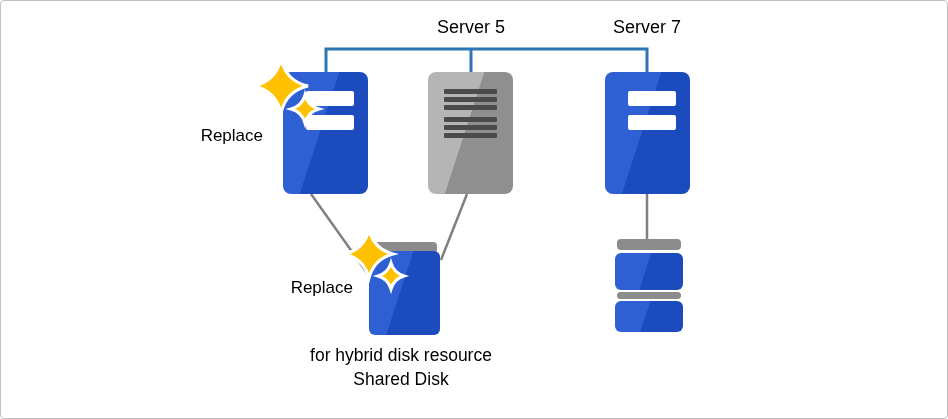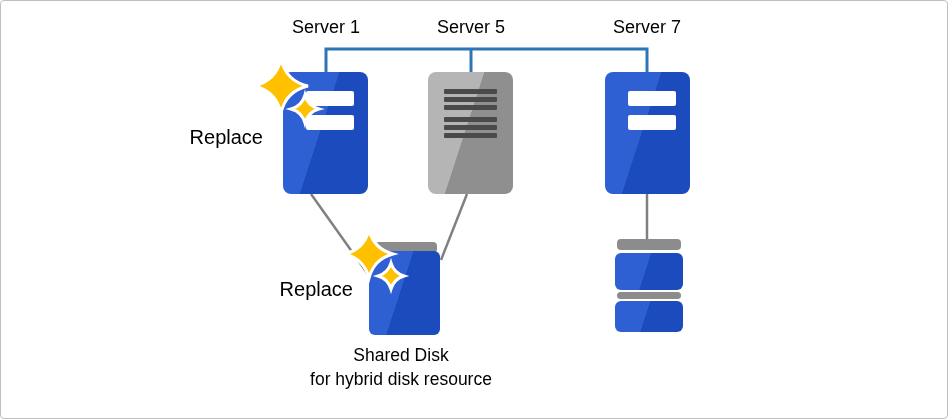--- a/index.html
+++ b/index.html
@@ -12,21 +12,21 @@
     border-radius:4px;
     font-family:"Liberation Sans",sans-serif;
     color:var(--text,#000000);
     overflow:hidden;
   }
   .layer{position:absolute;left:0;top:0;width:948px;height:419px;pointer-events:none;}
   .layer.lines{z-index:1;}
   .layer.sparkles{z-index:3;}
 
   .lbl{position:absolute;font-size:18px;text-align:center;z-index:4;white-space:nowrap;}
-  .replace{font-size:20px;text-align:right;}
+  .replace{font-size:17px;text-align:right;}
 
   .server{position:absolute;width:85px;height:122px;border-radius:8px;z-index:2;}
   .server.blue{background:linear-gradient(108deg,var(--server-blue-light,#2e5fd3) 45%,var(--server-blue,#1c4bbe) 45.5%);}
   .server.gray{background:linear-gradient(108deg,var(--server-gray-light,#b5b5b5) 45%,var(--server-gray,#8f8f8f) 45.5%);}
   .slot{position:absolute;left:23px;width:48px;height:15px;background:#ffffff;border-radius:2px;}
   .stripe{position:absolute;left:16px;width:53px;height:5px;background:var(--stripe-dark,#4a4a4a);border-radius:1px;}
 
   .disk-cap{position:absolute;height:11px;border-radius:4px;background:var(--disk-gray,#8c8c8c);z-index:2;}
   .disk-body{position:absolute;border-radius:6px;z-index:2;
     background:linear-gradient(108deg,var(--server-blue-light,#2e5fd3) 45%,var(--server-blue,#1c4bbe) 45.5%);}
@@ -42,21 +42,20 @@
 
 <div class="canvas">
 
   <svg class="layer lines" viewBox="0 0 948 419">
     <path class="conn-blue" d="M325,71 L325,48 L646,48 L646,71 M470,48 L470,71"></path>
     <line class="conn-gray" x1="310" y1="193" x2="374" y2="283"></line>
     <line class="conn-gray" x1="466" y1="193" x2="440" y2="259"></line>
     <line class="conn-gray" x1="646" y1="193" x2="646" y2="240"></line>
   </svg>
 
-  <div class="lbl" style="left:270px;top:16px;width:110px">Server 1</div>
   <div class="lbl" style="left:415px;top:16px;width:110px">Server 5</div>
   <div class="lbl" style="left:591px;top:16px;width:110px">Server 7</div>
 
   <div class="server blue" style="left:282px;top:71px">
     <div class="slot" style="top:19px"></div>
     <div class="slot" style="top:43px"></div>
   </div>
 
   <div class="server gray" style="left:427px;top:71px">
     <div class="stripe" style="top:17px"></div>
@@ -84,17 +83,17 @@
   <div class="disk-body" style="left:614px;top:300px;width:68px;height:31px"></div>
 
   <svg class="layer sparkles" viewBox="0 0 948 419">
     <path class="sparkle" d="M280,58 Q285,80 307,85 Q285,90 280,112 Q275,90 253,85 Q275,80 280,58 Z"></path>
     <path class="sparkle" d="M304,94 Q307,105 318,108 Q307,111 304,122 Q301,111 290,108 Q301,105 304,94 Z"></path>
     <path class="sparkle" d="M368,229 Q373,248 392,253 Q373,258 368,277 Q363,258 344,253 Q363,248 368,229 Z"></path>
     <path class="sparkle" d="M390,262 Q393,272 403,275 Q393,278 390,288 Q387,278 377,275 Q387,272 390,262 Z"></path>
   </svg>
 
   <div class="caption" style="left:268px;top:342px;width:264px">
+    <div>for hybrid disk resource</div>
     <div>Shared Disk</div>
-    <div>for hybrid disk resource</div>
   </div>
 
 </div>
 
 </body></html>

